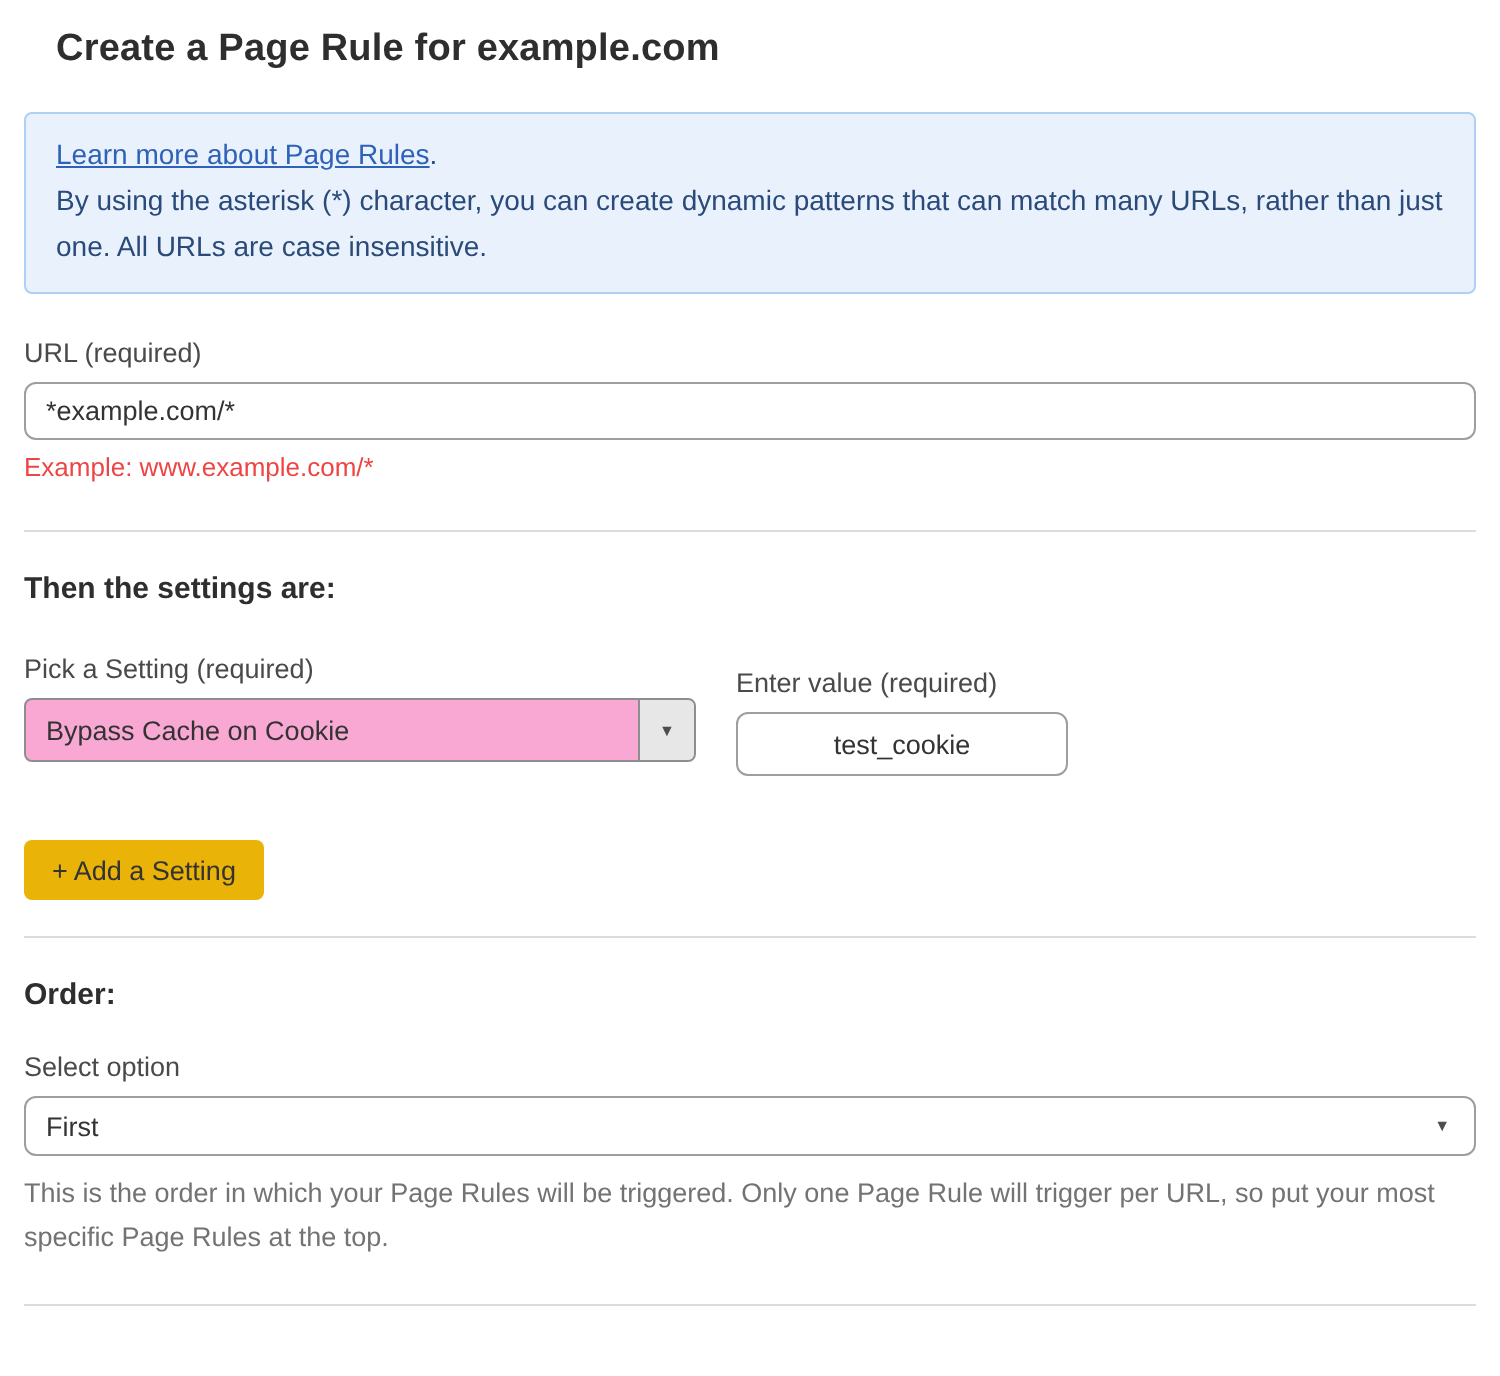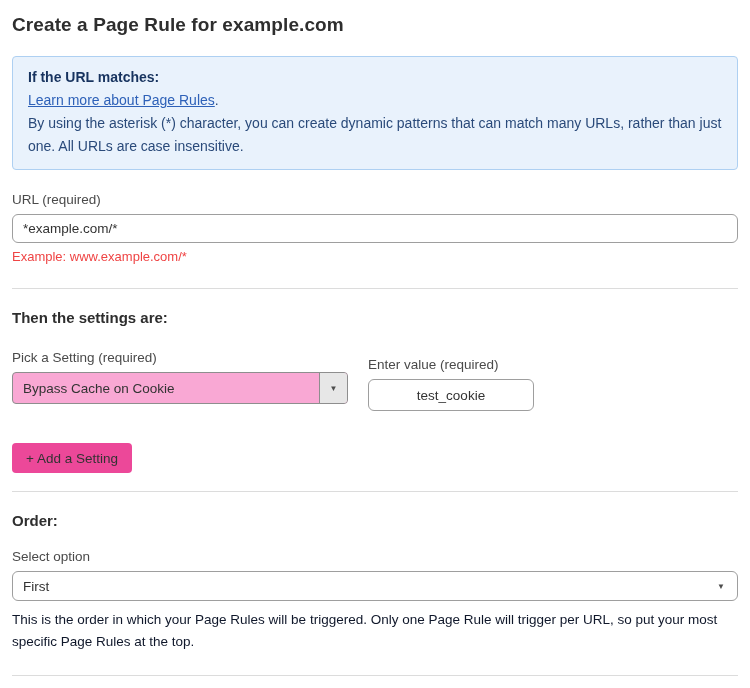--- a/index.html
+++ b/index.html
@@ -9,21 +9,21 @@
     height: 688px;
     font-family: "Liberation Sans", sans-serif;
     color: #333;
     padding: 12px 12px 0 12px;
     overflow: hidden;
   }
   .page-title {
     font-size: 19px;
     font-weight: 700;
     color: #2e2e2e;
-    margin: 2px 0 20px 0;
+    margin: 2px 0 20px 16px;
     letter-spacing: 0.1px;
   }
   .info-box {
     background: #e9f2fc;
     border: 1px solid #aed0f2;
     border-radius: 4px;
     padding: 9px 15px 11px 15px;
     font-size: 14px;
     line-height: 23px;
     color: #2a4a7a;
@@ -104,21 +104,21 @@
     display: flex;
     align-items: center;
     justify-content: center;
     font-size: 8px;
     color: #4d4d4d;
   }
   .value-input { height: 32px; width: 166px; text-align: center; }
   .add-setting-btn {
     margin-top: 32px;
     display: inline-block;
-    background: #ec4899;
+    background: #eab308;
     border: none;
     border-radius: 4px;
     padding: 0 14px;
     height: 30px;
     font-size: 13.5px;
     font-family: "Liberation Sans", sans-serif;
     color: #333;
     cursor: pointer;
   }
   .order-label { margin-top: 20px; }
@@ -139,35 +139,34 @@
   .order-select .chevron {
     position: absolute;
     right: 12px;
     top: 50%;
     transform: translateY(-50%);
     font-size: 8px;
     color: #4d4d4d;
   }
   .order-helper {
     font-size: 13.5px;
-    color: #0f172a;
+    color: #737373;
     line-height: 22px;
     margin-top: 8px;
     max-width: 720px;
   }
 </style>
 </head>
 <body>
 
 
 
 <h1 class="page-title">Create a Page Rule for example.com</h1>
 
 <div class="info-box">
-  <div class="info-heading">If the URL matches:</div>
   <div><a class="info-link">Learn more about Page Rules</a><span>.</span></div>
   <div>By using the asterisk (*) character, you can create dynamic patterns that can match many URLs, rather than just one. All URLs are case insensitive.</div>
 </div>
 
 <div class="field-label">URL (required)</div>
 <input class="text-input" type="text" value="*example.com/*" style="">
 <div class="helper-text">Example: www.example.com/*</div>
 
 <hr class="divider">
 

